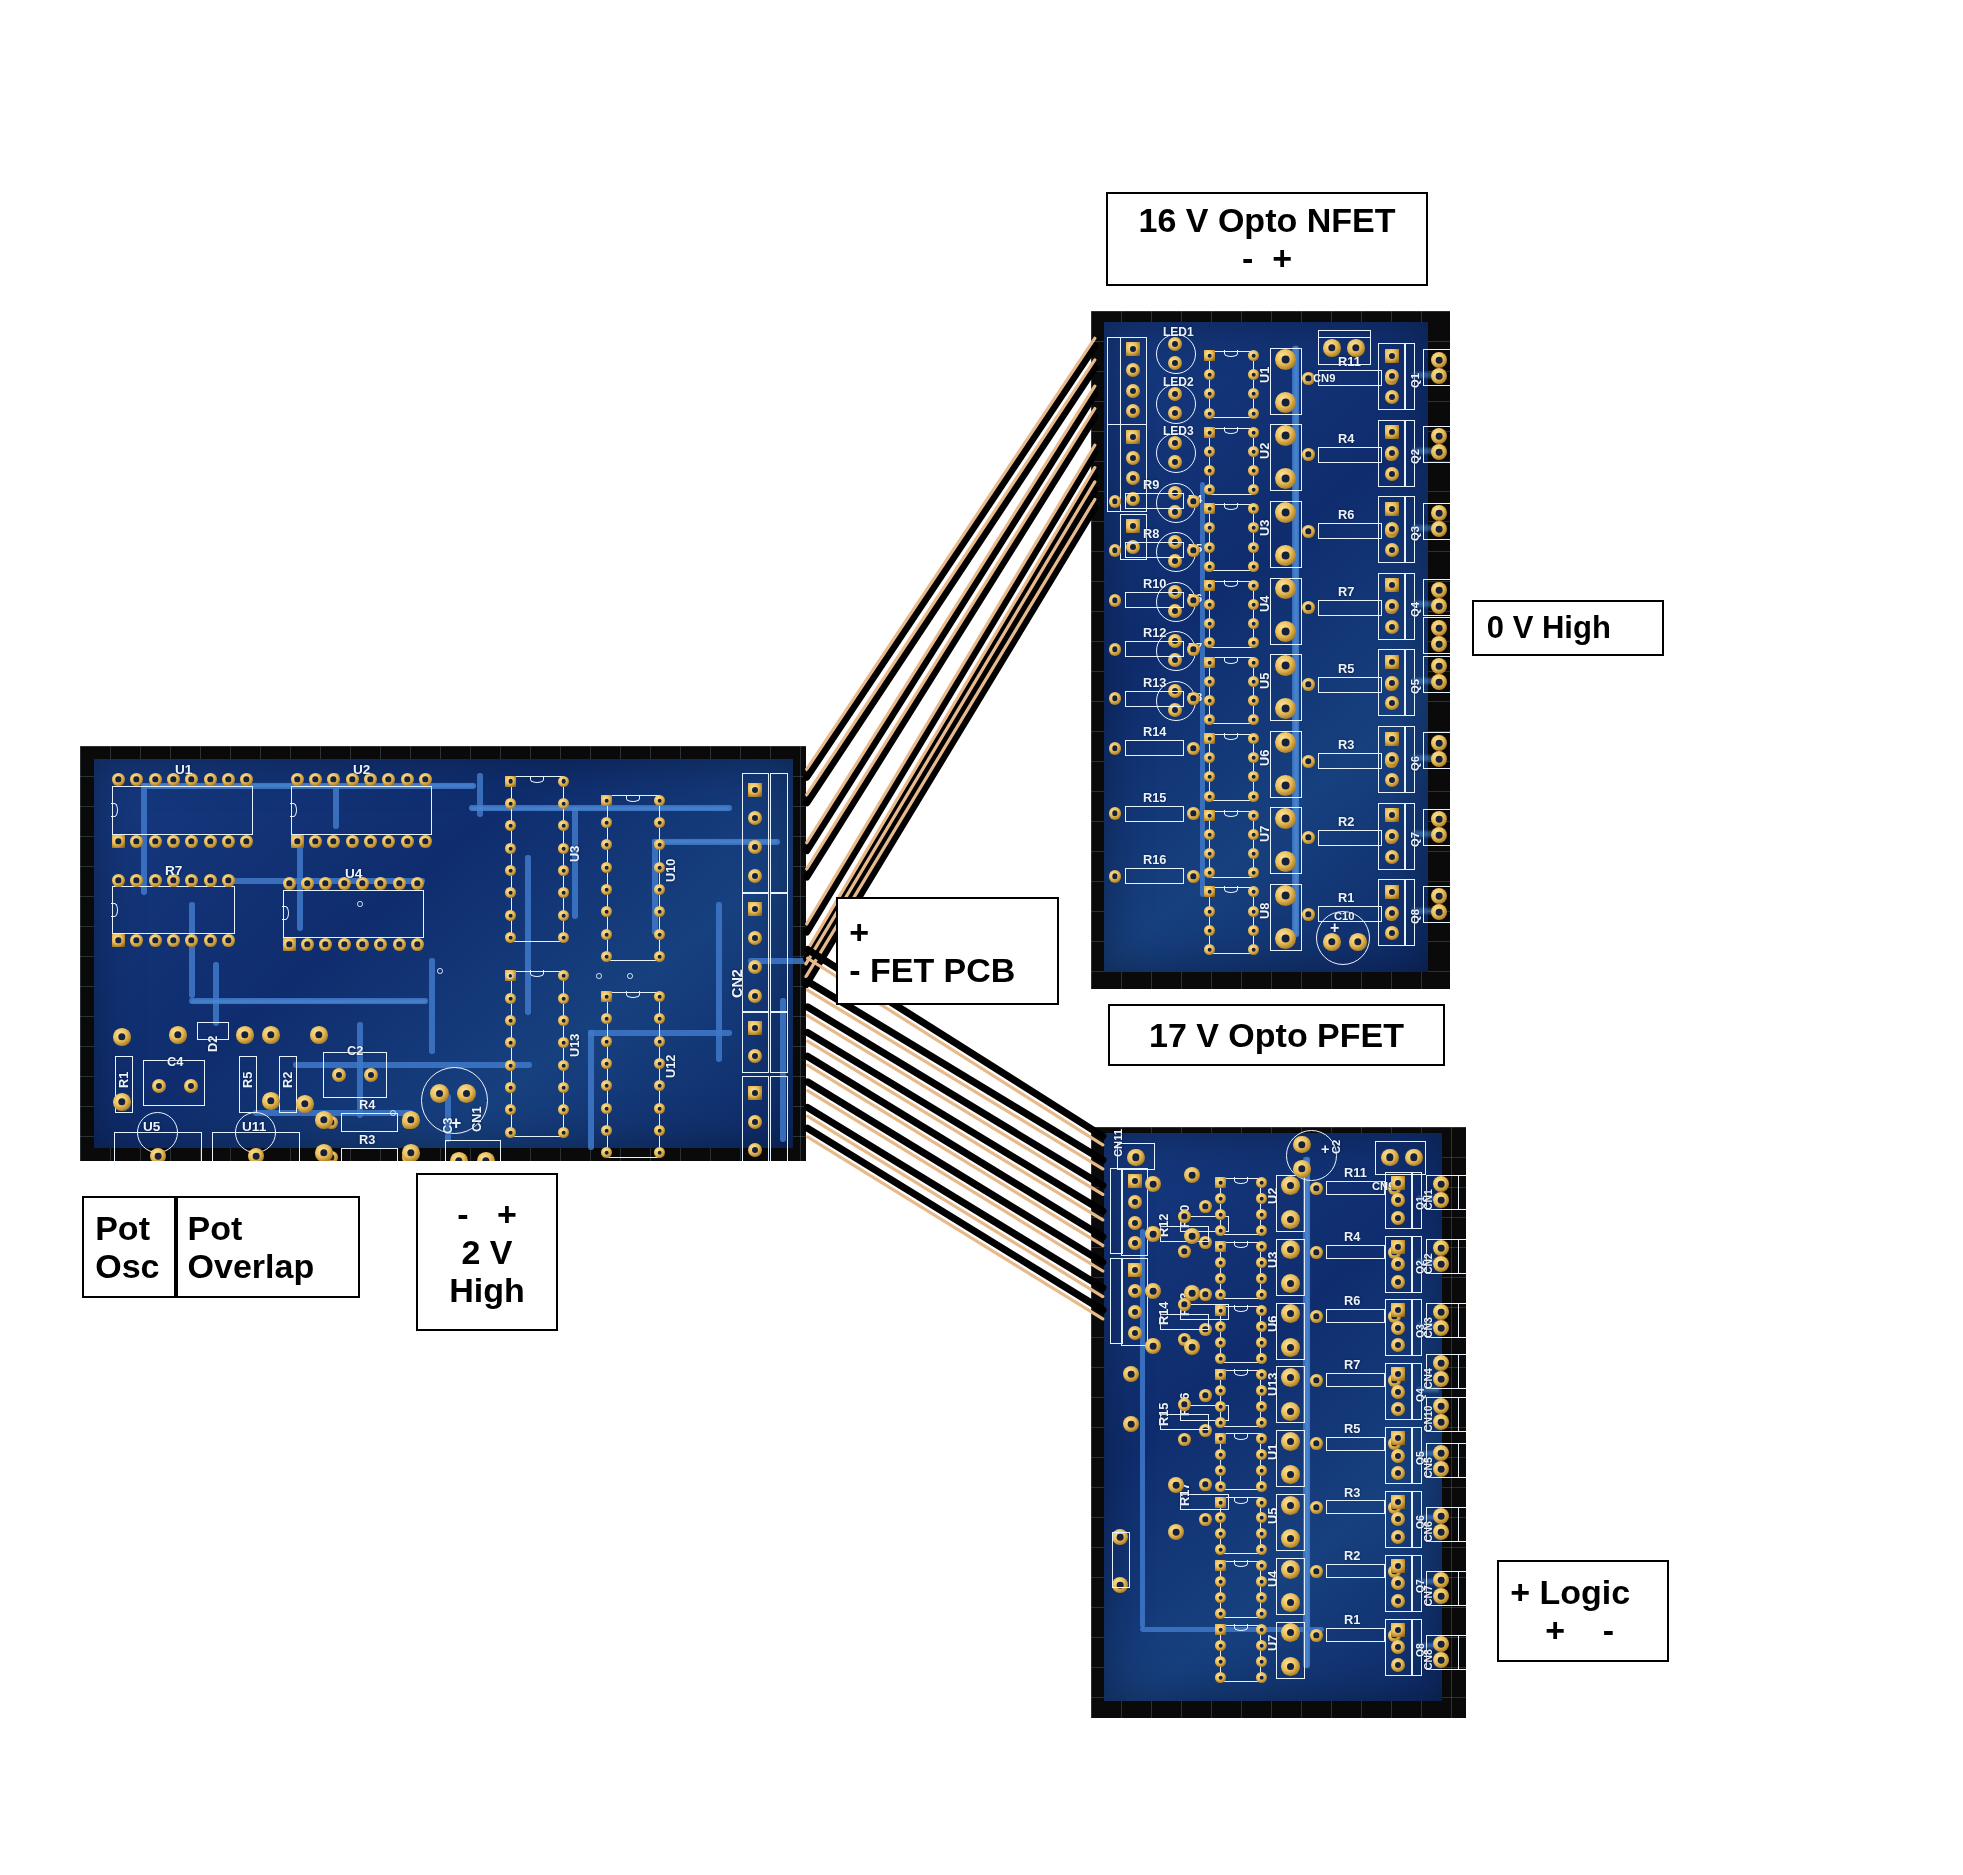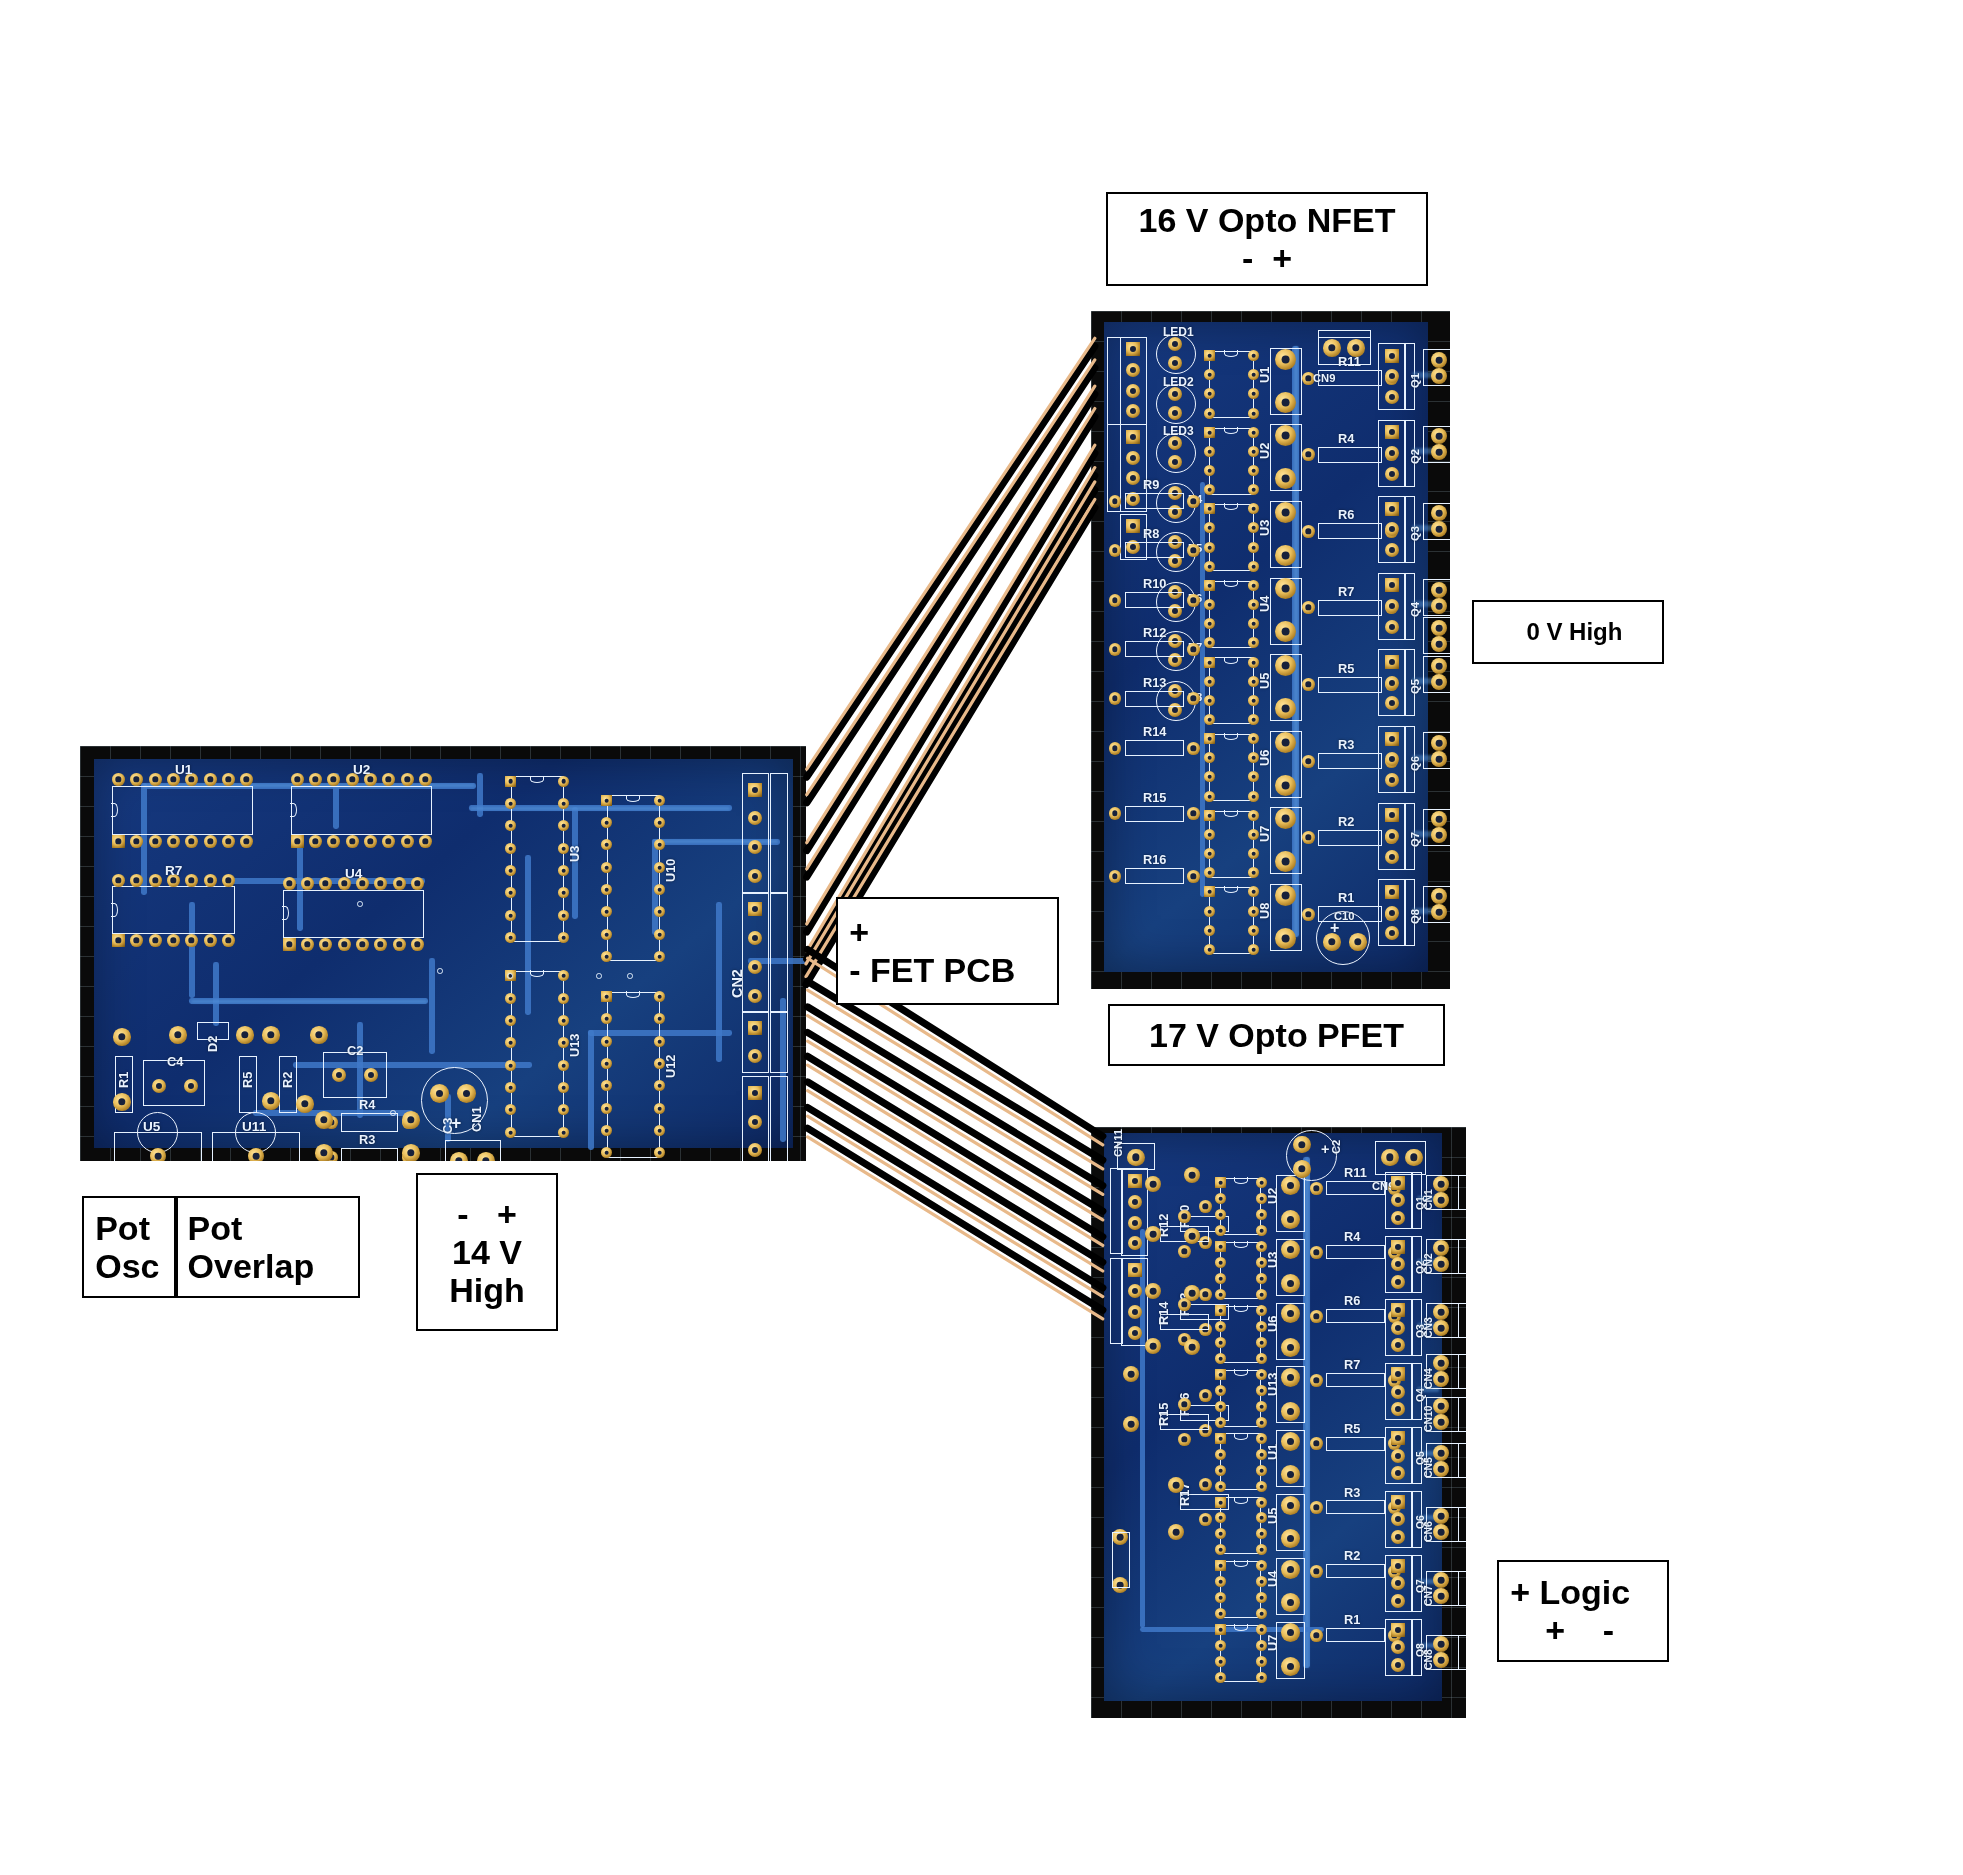--- a/index.html
+++ b/index.html
@@ -54,21 +54,21 @@
          pointer-events:none;}
 </style>
 </head>
 <body>
 
 <div class="lbl" style="left:1106px;top:192px;width:322px;height:94px;font-size:34px;align-items:center;">
   <span class="ln">16 V Opto NFET</span>
   <span class="ln">-  +</span>
 </div>
 
-<div class="lbl" style="left:1472px;top:600px;width:192px;height:64px;font-size:24px;align-items:center;padding-left:12.8px;">
+<div class="lbl" style="left:1472px;top:600px;width:192px;height:56px;font-size:31px;align-items:flex-start;padding-left:12.8px;">
   <span class="ln">0 V High</span>
 </div>
 
 <div class="lbl" style="left:1108px;top:1004px;width:337px;height:62px;font-size:34px;align-items:center;">
   <span class="ln">17 V Opto PFET</span>
 </div>
 
 <div class="lbl" style="left:1497px;top:1560px;width:172px;height:102px;font-size:34px;align-items:flex-start;padding-left:11.2px;">
   <span class="ln">+ Logic</span>
   <span class="ln" style="padding-left:35px;">+    -</span>
@@ -84,21 +84,21 @@
   <span class="ln">Osc</span>
 </div>
 
 <div class="lbl" style="left:176px;top:1196px;width:184px;height:102px;font-size:34px;align-items:flex-start;padding-left:9.6px;">
   <span class="ln">Pot</span>
   <span class="ln">Overlap</span>
 </div>
 
 <div class="lbl" style="left:416px;top:1173px;width:142px;height:158px;font-size:34px;align-items:center;">
   <span class="ln">-   +</span>
-  <span class="ln">14 V</span>
+  <span class="ln">2 V</span>
   <span class="ln">High</span>
 </div>
 
 <div class="board" style="left:80px;top:746px;width:726px;height:415px;">
   <div class="grid"></div>
   <div class="copper" style="left:13.6px;top:12.8px;width:699px;height:389px;"></div>
   <div id="logicArt">
       <div class="trace" style="left: 61px; top: 37px; width: 335px; height: 5.6px;"></div>
       <div class="trace" style="left: 61px; top: 37px; width: 5.6px; height: 112px;"></div>
       <div class="trace" style="left: 253px; top: 27px; width: 5.6px; height: 56px;"></div>

